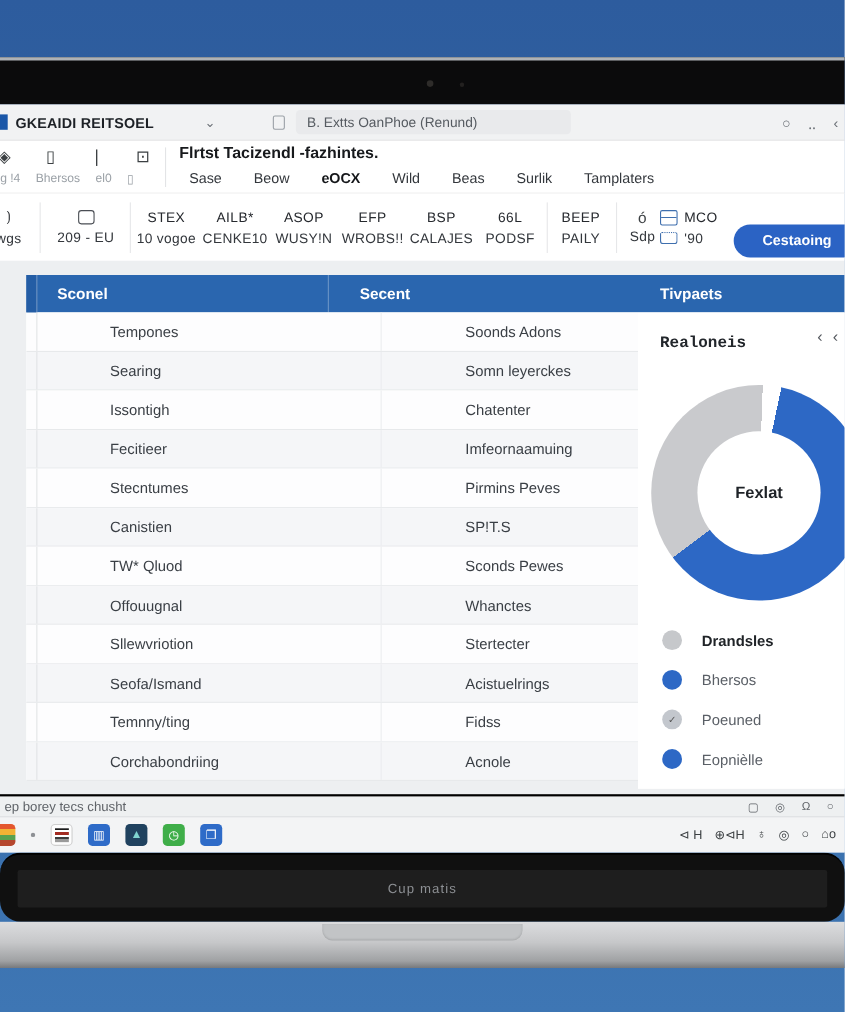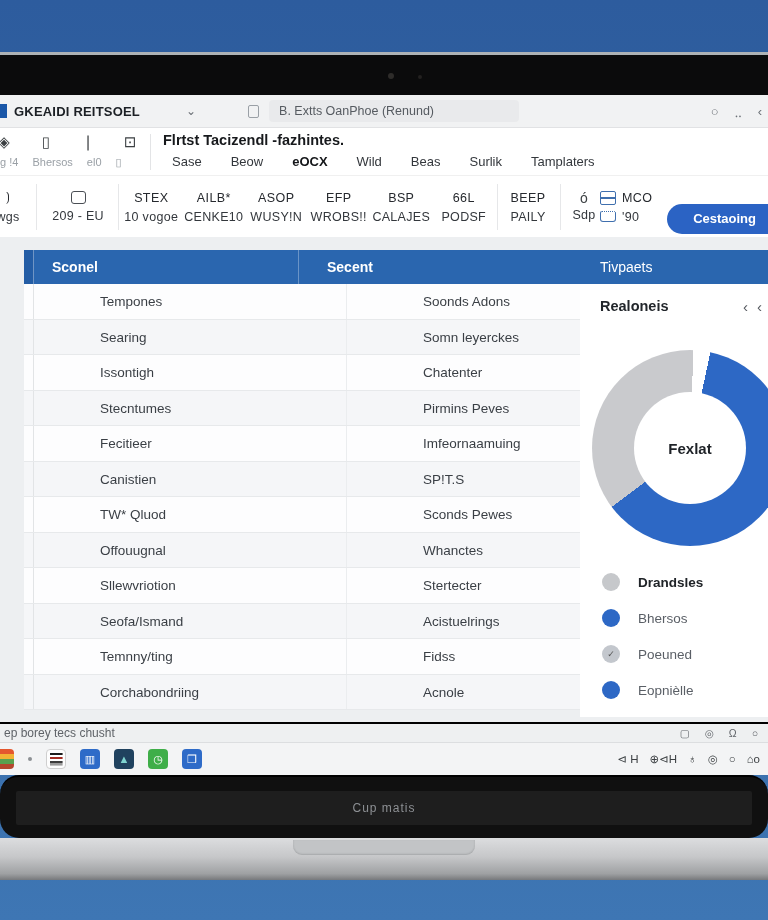--- a/index.html
+++ b/index.html
@@ -92,24 +92,24 @@
   .th { color:#fff; font-size:14px; font-weight:700; line-height:34px; }
   .tgutter { width:10px; flex:0 0 10px; border-right:1px solid #e2e4e6; }
   .tcell-a { width:265px; flex:0 0 265px; padding-left:18px; border-right:1px solid #ebedef; }
   .tcell-b { flex:1; padding-left:28px; }
   .trow { display:flex; height:35.5px; border-bottom:1px solid #e7e9eb; background:#fdfdfe;gap:48px; }
   div.trow:nth-of-type(even) { background:#f5f6f8; }
   .tcell { font-size:13.5px; color:#3a3f45; line-height:35.5px; white-space:nowrap; }
 
   .panel { position:absolute; left:580px; top:13px; right:0; bottom:5px;
            background:#fff; overflow:hidden; }
-  .panel-header { height:34px; background:#2a66af; color:#fff; font-size:14px; font-weight:400;
+  .panel-header { height:34px; background:#2a66af; color:#fff; font-size:14px; font-weight:700;
                   line-height:34px; padding-left:20px; }
   .panel-body { position:relative; height:calc(100% - 34px); background:#fff; }
-  .panel-title { position:absolute; left:20px; top:14px; font-size:14.5px; font-weight:600; color:#22262b; }
+  .panel-title { position:absolute; left:20px; top:20px; font-size:14.5px; font-weight:600; color:#22262b;font-family:Liberation Mono, monospace; }
   .panel-nav { position:absolute; right:6px; top:14px; color:#55595f; font-size:15px;
                display:flex; gap:9px; }
   .donut { position:absolute; left:12px; top:66px; width:196px; height:196px; border-radius:50%; }
   .donut-hole { position:absolute; left:50%; top:50%; width:112px; height:112px;
                 margin:-56px 0 0 -56px; background:#fff; border-radius:50%;
                 display:flex; align-items:center; justify-content:center; }
   .donut-label { font-size:15px; font-weight:600; color:#1e2227; }
   .legend { position:absolute; left:0; top:280px; right:12px; }
   .legend-item { display:flex; align-items:center; height:36px; padding-left:22px; gap:18px;
                  font-size:13.5px; color:#5a5f66; }
@@ -287,28 +287,28 @@
             </div>
 
             <div class="trow">
               <div class="tgutter"></div>
               <div class="tcell tcell-a">Issontigh</div>
               <div class="tcell tcell-b">Chatenter</div>
             </div>
 
             <div class="trow">
               <div class="tgutter"></div>
+              <div class="tcell tcell-a">Fecitieer</div>
+              <div class="tcell tcell-b">Imfeornaamuing</div>
+            </div>
+
+            <div class="trow">
+              <div class="tgutter"></div>
               <div class="tcell tcell-a">Stecntumes</div>
               <div class="tcell tcell-b">Pirmins Peves</div>
-            </div>
-
-            <div class="trow">
-              <div class="tgutter"></div>
-              <div class="tcell tcell-a">Fecitieer</div>
-              <div class="tcell tcell-b">Imfeornaamuing</div>
             </div>
 
             <div class="trow">
               <div class="tgutter"></div>
               <div class="tcell tcell-a">Canistien</div>
               <div class="tcell tcell-b">SP!T.S</div>
             </div>
 
             <div class="trow">
               <div class="tgutter"></div>

